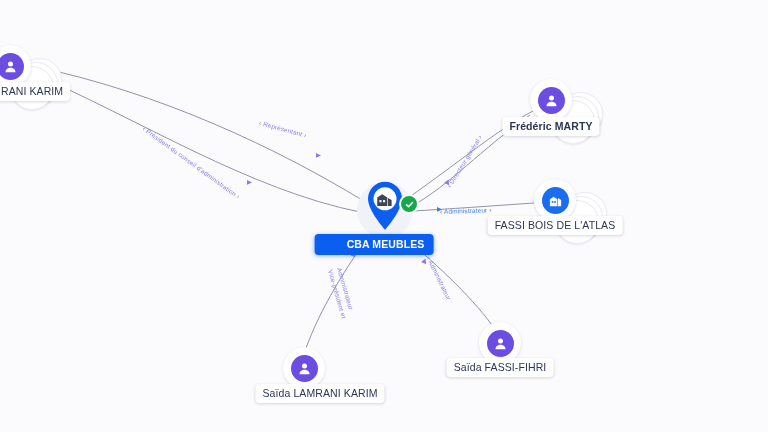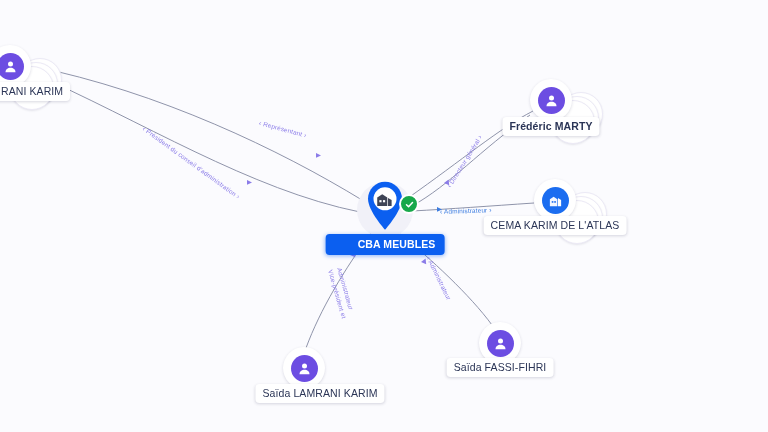--- a/index.html
+++ b/index.html
@@ -213,21 +213,21 @@
         <svg width="15" height="15" viewBox="0 0 24 24" fill="#fff">
           <path d="M3 21V10l6-4 6 4v11H3z" opacity="0.95"></path>
           <path d="M16 21V8l5 3v10h-5z"></path>
           <rect x="6" y="13" width="2.6" height="2.6" fill="#1b6df0"></rect>
           <rect x="10" y="13" width="2.6" height="2.6" fill="#1b6df0"></rect>
         </svg>
       </div>
     </div>
   </div>
 </div>
-<div class="lbl" style="left:555px;top:216px;">CEMA KARIM DE L'ATLAS</div>
+<div class="lbl" style="left:555px;top:216px;">FASSI BOIS DE L'ATLAS</div>
 
 <div class="node" style="left:385px;top:210px;">
   <div class="node-hit">
     <div class="pin-halo"></div>
     <div class="pin-wrap">
       <div class="pin">
         <svg width="44" height="52" viewBox="0 0 44 52">
           <path d="M22 2C12.6 2 5 9.6 5 19c0 12.2 17 31 17 31s17-18.8 17-31C39 9.6 31.4 2 22 2z" fill="#0b5ff0"></path>
           <circle cx="22" cy="19" r="11.5" fill="#ffffff"></circle>
           <g transform="translate(13.5,11) scale(0.72)" fill="#3f4455">
@@ -239,21 +239,21 @@
         </svg>
       </div>
       <div class="badge-check">
         <svg width="9" height="9" viewBox="0 0 24 24" fill="none" stroke="#ffffff" stroke-width="4" stroke-linecap="round" stroke-linejoin="round">
           <path d="M4 12.5l5.5 5.5L20 6.5"></path>
         </svg>
       </div>
     </div>
   </div>
 </div>
-<div class="lbl primary" style="left:385px;top:234px;padding-left:32px;">CBA MEUBLES</div>
+<div class="lbl primary" style="left:374px;top:234px;padding-left:32px;">CBA MEUBLES</div>
 
 <div class="node" style="left:304px;top:368px;">
   <div class="node-hit">
     <div class="disc">
       <div class="inner person">
         <svg width="15" height="15" viewBox="0 0 24 24" fill="#fff">
           <circle cx="12" cy="8" r="4"></circle>
           <path d="M4 21c0-4.4 3.6-7 8-7s8 2.6 8 7z"></path>
         </svg>
       </div>

